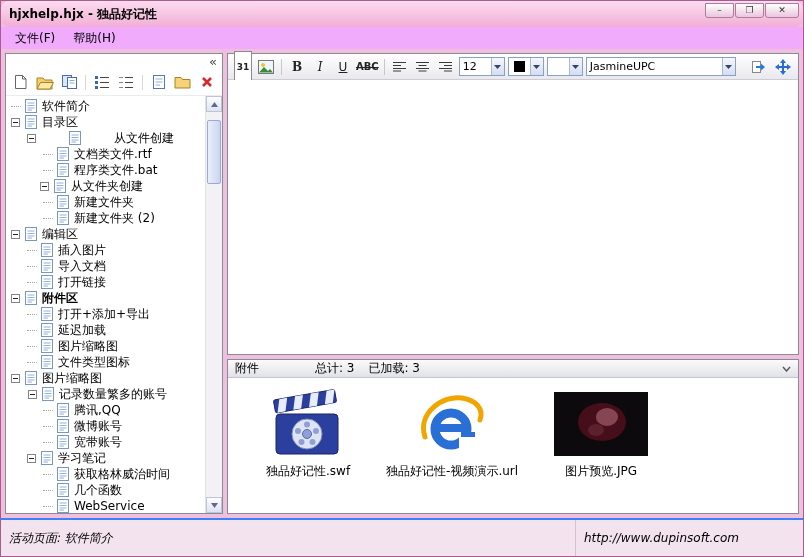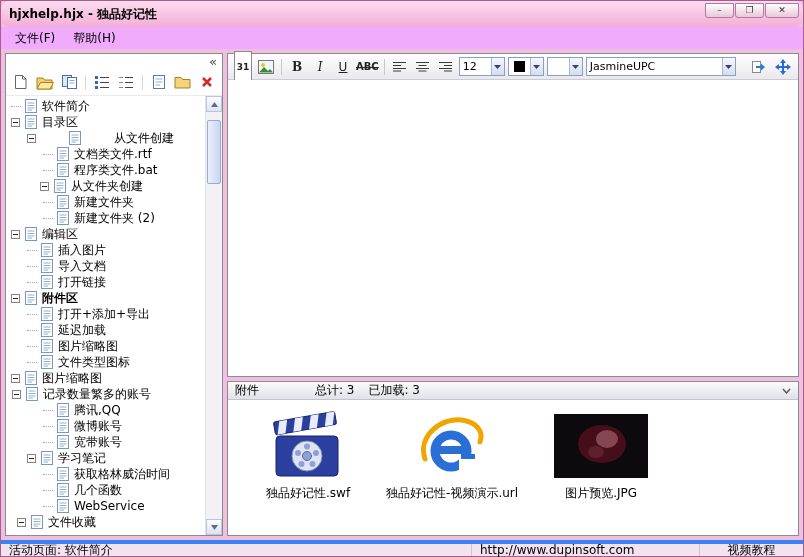--- a/index.html
+++ b/index.html
@@ -70,21 +70,21 @@
   .attach-header{height:18px;flex:none;background:linear-gradient(#fbfbfc,#e1e2e8);border-bottom:1px solid #c4c5cc;display:flex;align-items:center;padding:0 7px;font-size:12px;}
   .attach-total{margin-left:56px;}
   .attach-loaded{margin-left:14px;}
   .attach-chevron{margin-left:auto;display:flex;cursor:pointer;}
   .attach-body{flex:1;display:flex;align-items:flex-start;padding:10px 0 0 38px;gap:36px;}
   .attach-item{display:flex;flex-direction:column;align-items:center;gap:3px;cursor:pointer;}
   .attach-iconbox{height:72px;display:flex;align-items:center;justify-content:center;}
   .attach-label{font-size:12px;}
 
   
-  .statusbar{height:16px;flex:none;background:#f3e3ef;border-top:4px solid #3b82f6;display:flex;align-items:center;font-size:12px;}
+  .statusbar{height:38px;flex:none;background:#f3e3ef;border-top:2px solid #3b82f6;display:flex;align-items:center;font-size:12px;font-style:italic;}
   .sb-sec{height:100%;display:flex;align-items:center;padding:0 8px;}
   .sb-left{flex:1;}
   .sb-mid{width:228px;border-left:1px solid #d9bed2;}
   .sb-right{width:104px;border-left:1px solid #d9bed2;justify-content:center;}
 </style>
 </head>
 <body>
 
 <div class="window">
 
@@ -499,21 +499,21 @@
                   <g stroke="#8fb0e0">
                     <line x1="2.5" y1="4" x2="9.5" y2="4"></line>
                     <line x1="2.5" y1="6.5" x2="9.5" y2="6.5"></line>
                     <line x1="2.5" y1="9" x2="9.5" y2="9"></line>
                     <line x1="2.5" y1="11" x2="7" y2="11"></line>
                   </g>
                 </svg>
               </span>
               <span class="tlab">图片缩略图</span>
             </div>
-            <div class="tree-row" style="padding-left: 6px;">
+            <div class="tree-row" style="padding-left: 6px; margin-left: 16px;">
               <span class="texp">
                 <svg width="9" height="9" viewBox="0 0 9 9">
                   <rect x="0.5" y="0.5" width="8" height="8" fill="#fff" stroke="#848484"></rect>
                   <line x1="2" y1="4.5" x2="7" y2="4.5" stroke="#222"></line>
                 </svg>
               </span>
               <span class="tico">
                 <svg width="12" height="14" viewBox="0 0 12 14">
                   <rect x="0.5" y="0.5" width="11" height="13" fill="#ffffff" stroke="#7d97b6"></rect>
                   <g stroke="#8fb0e0">
@@ -863,16 +863,15 @@
 
         </div>
       </div>
 
     </div>
   </div>
 
   <div class="statusbar">
     <div class="sb-sec sb-left">活动页面: 软件简介</div>
     <div class="sb-sec sb-mid">http://www.dupinsoft.com</div>
-    <div class="sb-sec sb-right">视频教程</div>
   </div>
 
 </div>
 
 </body></html>

